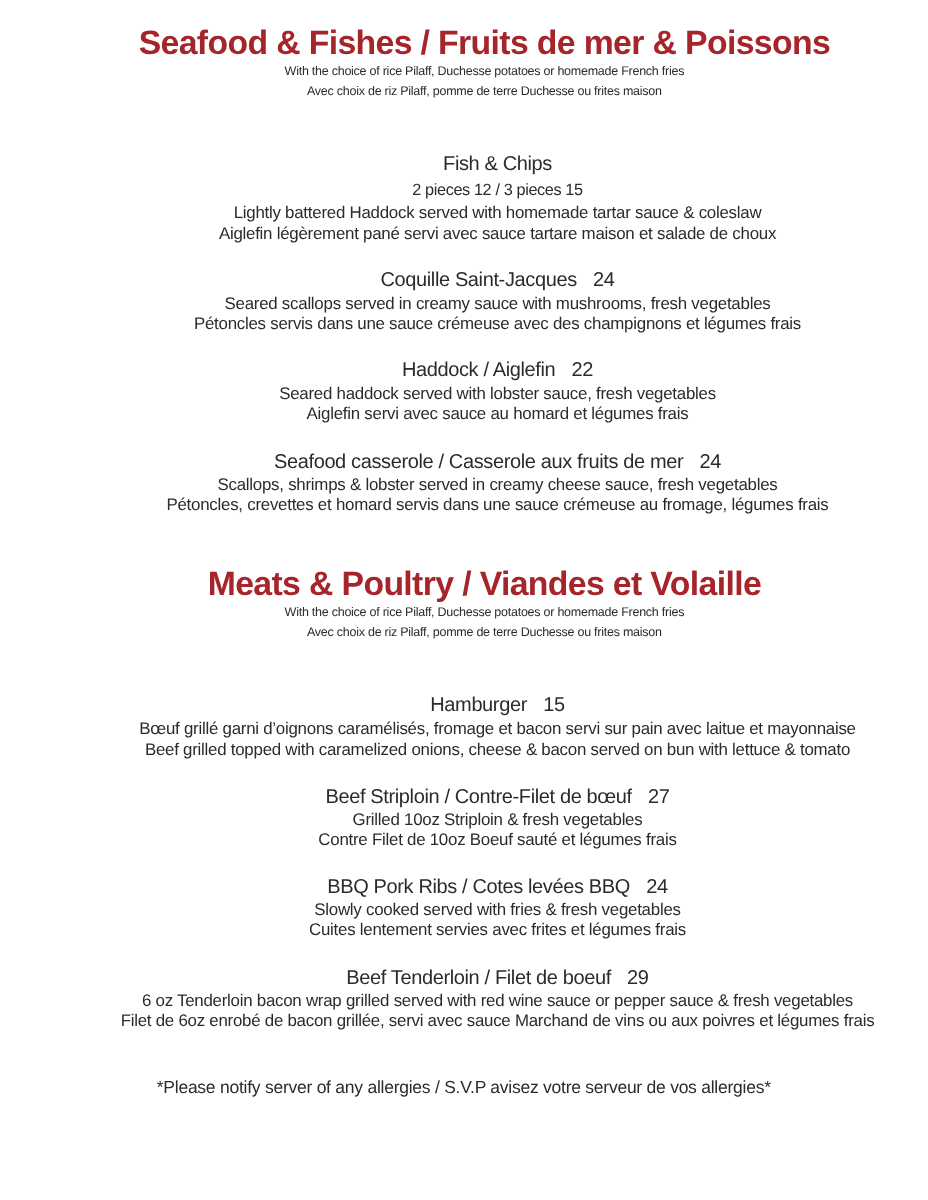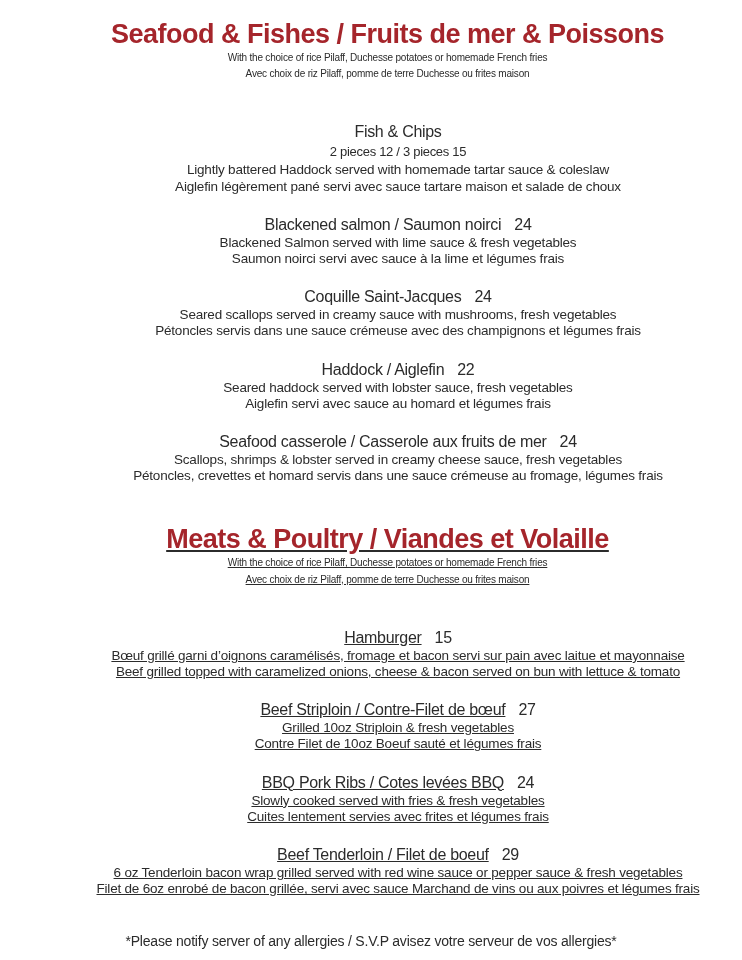--- a/index.html
+++ b/index.html
@@ -26,21 +26,21 @@
     font-size: 27px;
     font-weight: bold;
     line-height: 32px;
     letter-spacing: -0.5px;
   }
   .section-subtitle {
     font-size: 10px;
     line-height: 16.2px;
   }
   .section { margin-top: 0; margin-left: 33px; }
-  .section + .section { margin-top: 39px; text-decoration: underline; }
+  .section + .section { margin-top: 39px; }
   .item { margin-top: 20px; padding-left: 21px; }
   .item.first { margin-top: 40px; }
   .item-title {
     font-size: 16px;
     line-height: 20px;
     letter-spacing: -0.3px;
   }
   .price {
     display: inline-block;
     margin-left: 13px;
@@ -72,25 +72,20 @@
     <div class="section-subtitle">With the choice of rice Pilaff, Duchesse potatoes or homemade French fries</div>
     <div class="section-subtitle">Avec choix de riz Pilaff, pomme de terre Duchesse ou frites maison</div>
 
     <div class="item first">
       <div class="item-title"><span>Fish &amp; Chips</span></div>
       <div class="price-line">2 pieces 12 / 3 pieces 15</div>
       <div class="item-desc">Lightly battered Haddock served with homemade tartar sauce &amp; coleslaw</div>
       <div class="item-desc">Aiglefin légèrement pané servi avec sauce tartare maison et salade de choux</div>
     </div>
 
-    <div class="item">
-      <div class="item-title"><span>Blackened salmon / Saumon noirci</span><span class="price">24</span></div>
-      <div class="item-desc">Blackened Salmon served with lime sauce &amp; fresh vegetables</div>
-      <div class="item-desc">Saumon noirci servi avec sauce à la lime et légumes frais</div>
-    </div>
 
     <div class="item">
       <div class="item-title"><span>Coquille Saint-Jacques</span><span class="price">24</span></div>
       <div class="item-desc">Seared scallops served in creamy sauce with mushrooms, fresh vegetables</div>
       <div class="item-desc">Pétoncles servis dans une sauce crémeuse avec des champignons et légumes frais</div>
     </div>
 
     <div class="item">
       <div class="item-title"><span>Haddock / Aiglefin</span><span class="price">22</span></div>
       <div class="item-desc">Seared haddock served with lobster sauce, fresh vegetables</div>

